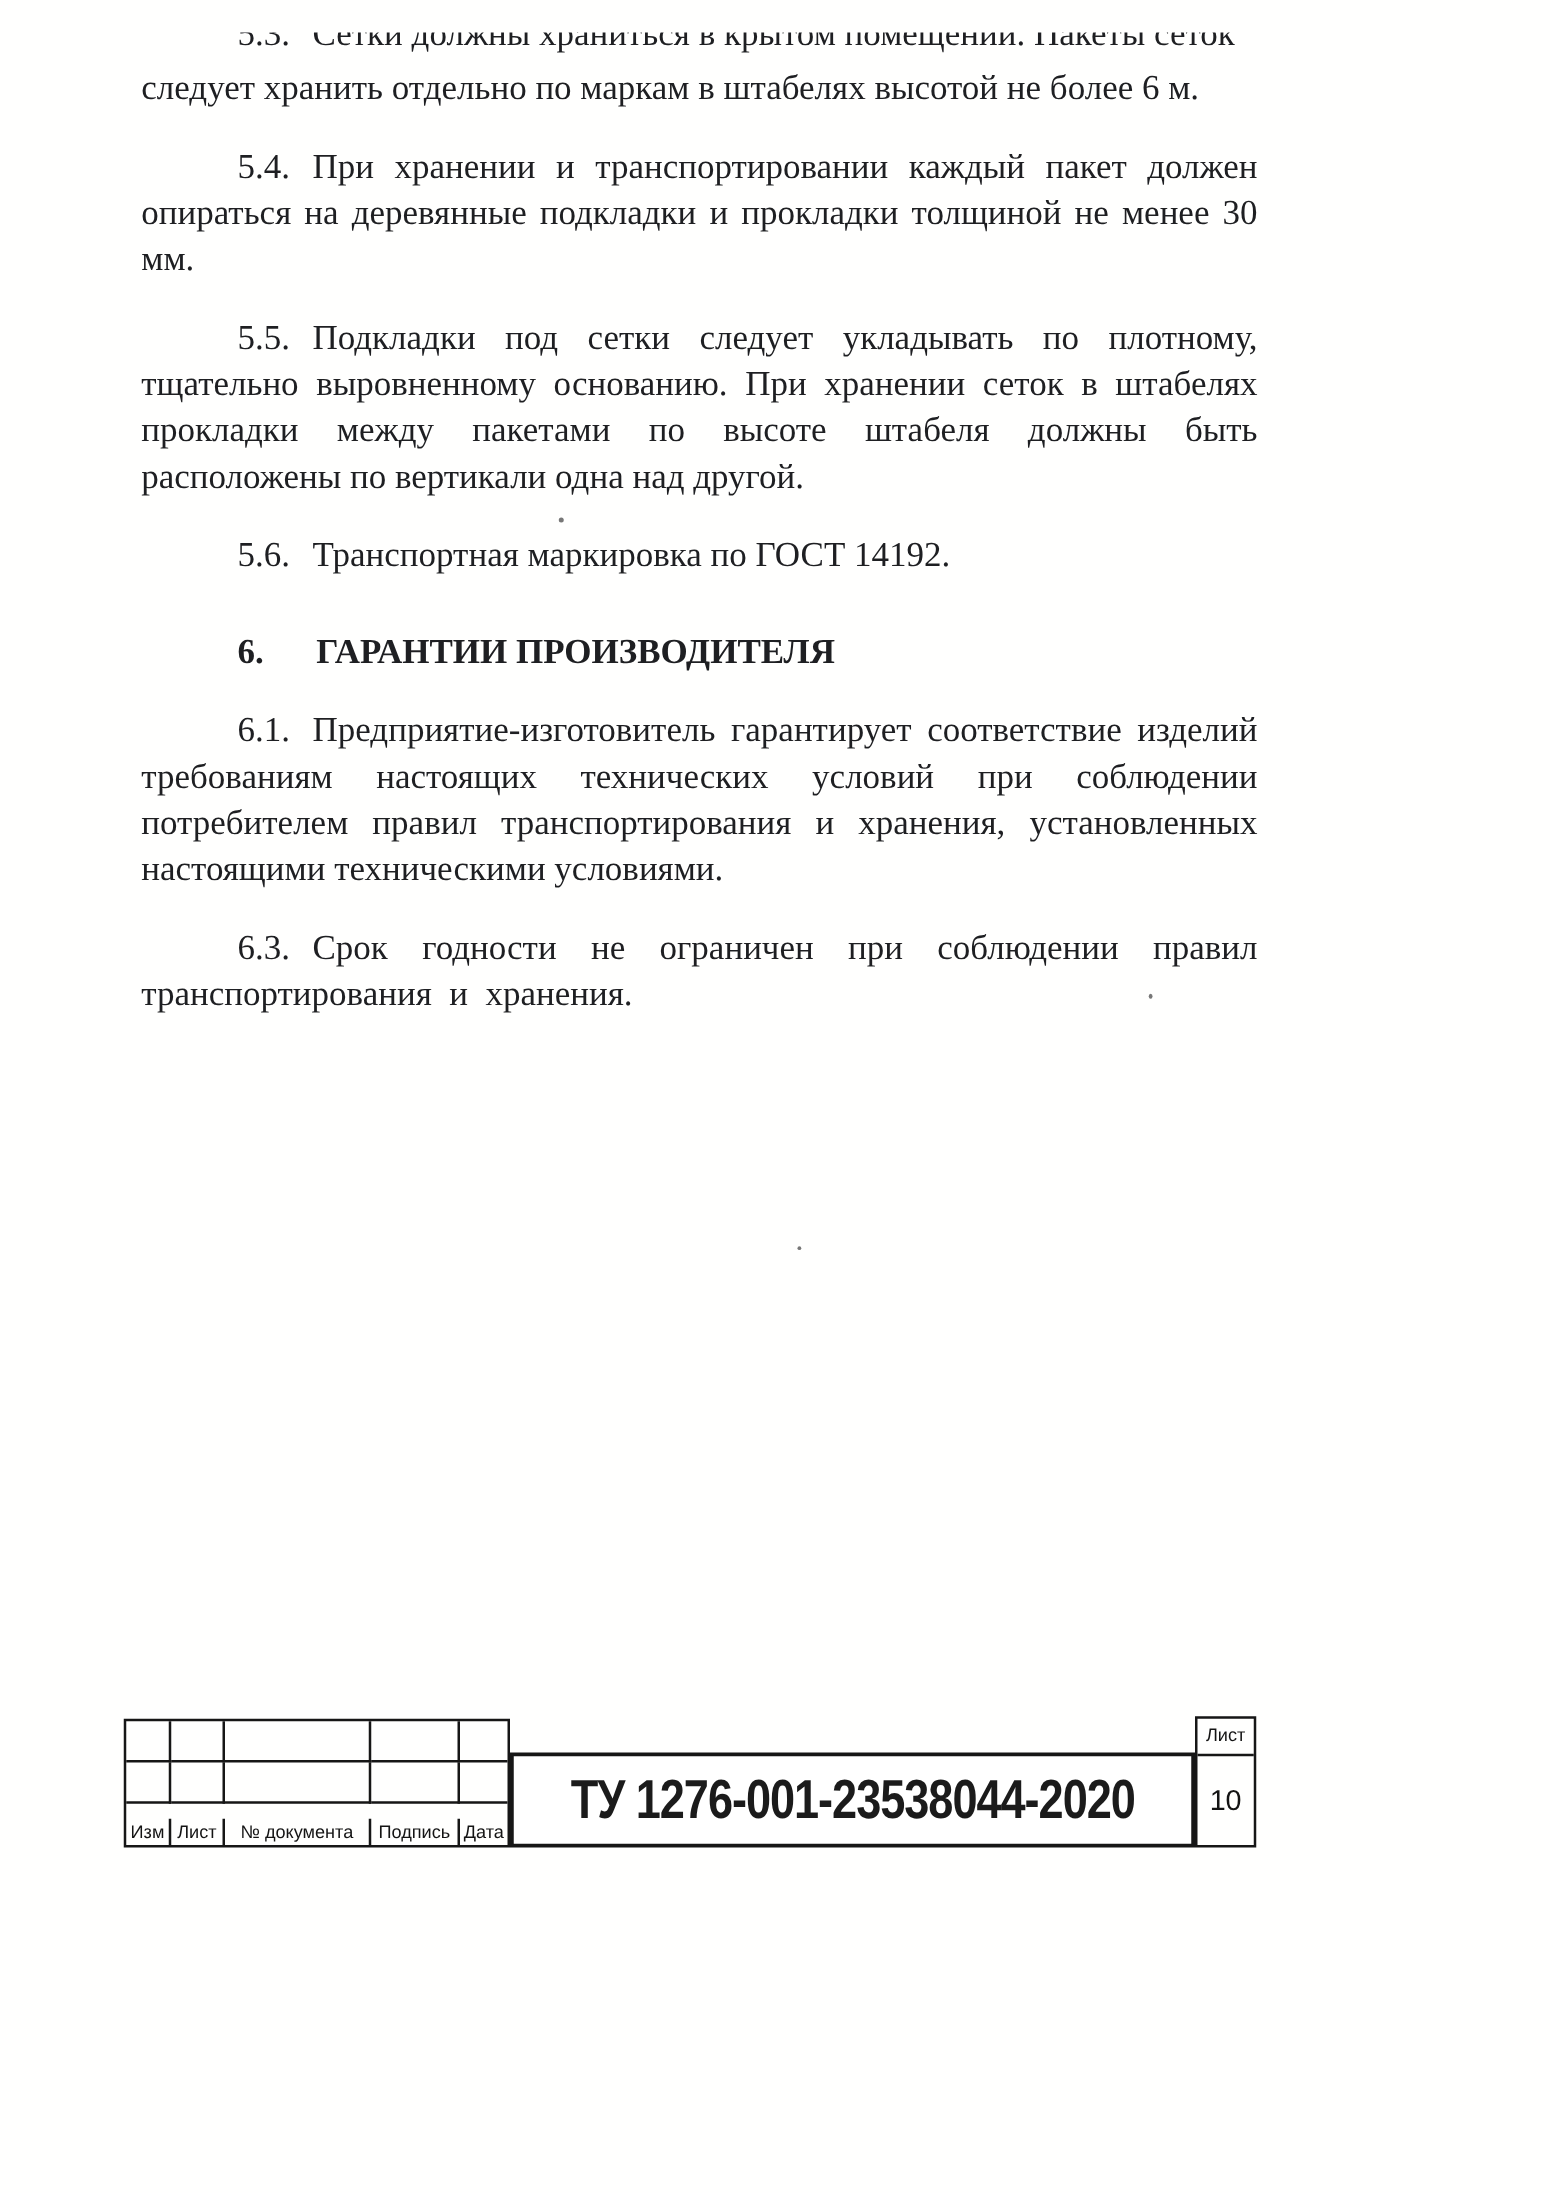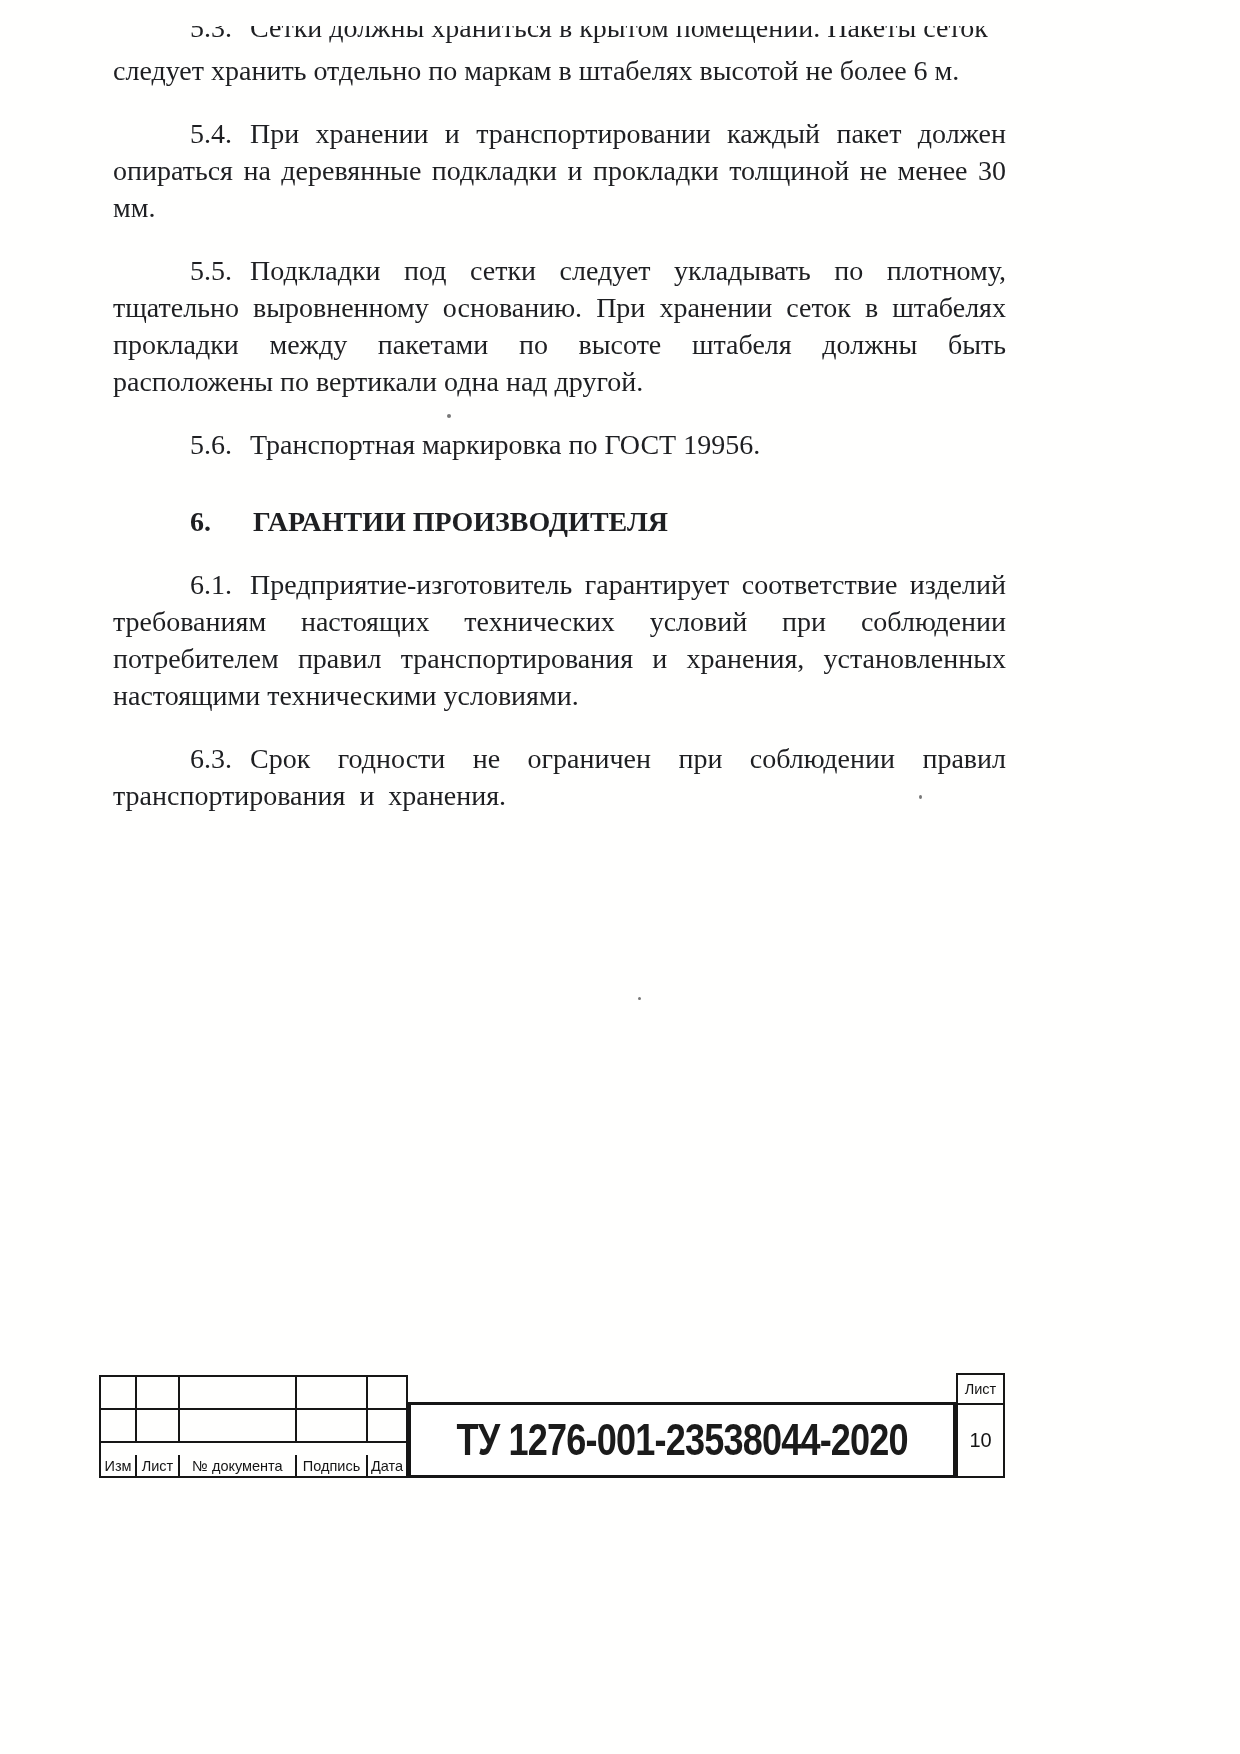--- a/index.html
+++ b/index.html
@@ -154,41 +154,41 @@
     justify-content: center;
     font-size: 14.5px;
     overflow: hidden;
     white-space: nowrap;
   }
   .tb-sheetnum {
     flex: 1;
     display: flex;
     align-items: center;
     justify-content: center;
-    font-size: 20px;
+    font-size: 23px;
   }
 </style>
 </head>
 <body>
 
 <div class="page">
 
   <div class="clip-line">
     <span class="inner"><span class="pnum">5.3.</span><span>Сетки должны храниться в крытом помещении. Пакеты сеток</span></span>
   </div>
 
   <div class="text-body">
 
     <p class="para first"><span>следует хранить отдельно по маркам в штабелях высотой не более 6 м.</span></p>
 
     <p class="para"><span class="pnum">5.4.</span><span>При хранении и транспортировании каждый пакет должен опираться на деревянные подкладки и прокладки толщиной не менее 30 мм.</span></p>
 
     <p class="para"><span class="pnum">5.5.</span><span>Подкладки под сетки следует укладывать по плотному, тщательно выровненному основанию. При хранении сеток в штабелях прокладки между пакетами по высоте штабеля должны быть расположены по вертикали одна над другой.</span></p>
 
-    <p class="para"><span class="pnum">5.6.</span><span>Транспортная маркировка по ГОСТ 19956.</span></p>
+    <p class="para"><span class="pnum">5.6.</span><span>Транспортная маркировка по ГОСТ 14192.</span></p>
 
     <p class="para heading"><span class="pnum">6.</span><span>ГАРАНТИИ ПРОИЗВОДИТЕЛЯ</span></p>
 
     <p class="para"><span class="pnum">6.1.</span><span>Предприятие-изготовитель гарантирует соответствие изделий требованиям настоящих технических условий при соблюдении потребителем правил транспортирования и хранения, установленных настоящими техническими условиями.</span></p>
 
 
     <p class="para spread"><span class="pnum">6.3.</span><span>Срок годности не ограничен при соблюдении правил транспортирования и хранения.</span></p>
 
   </div>
 

